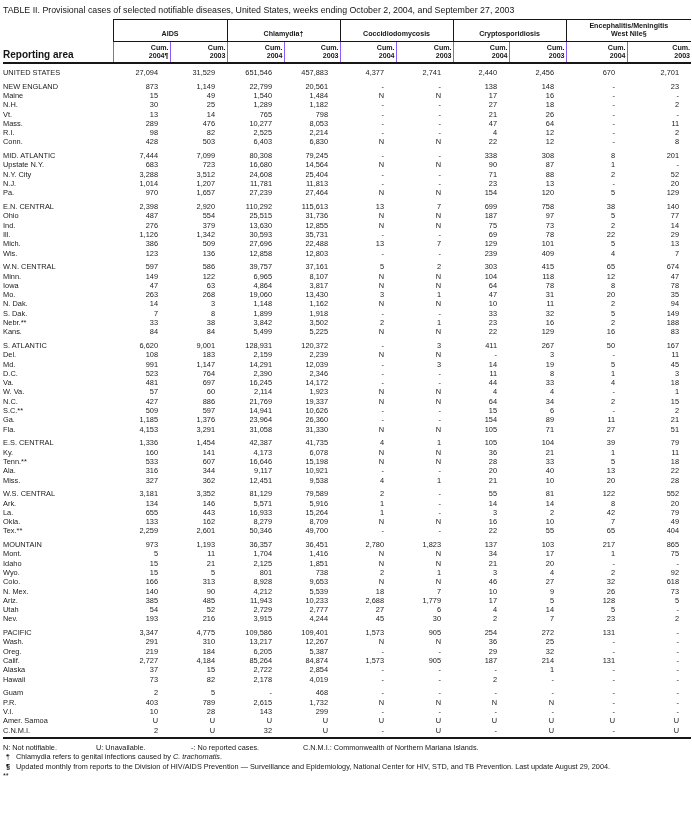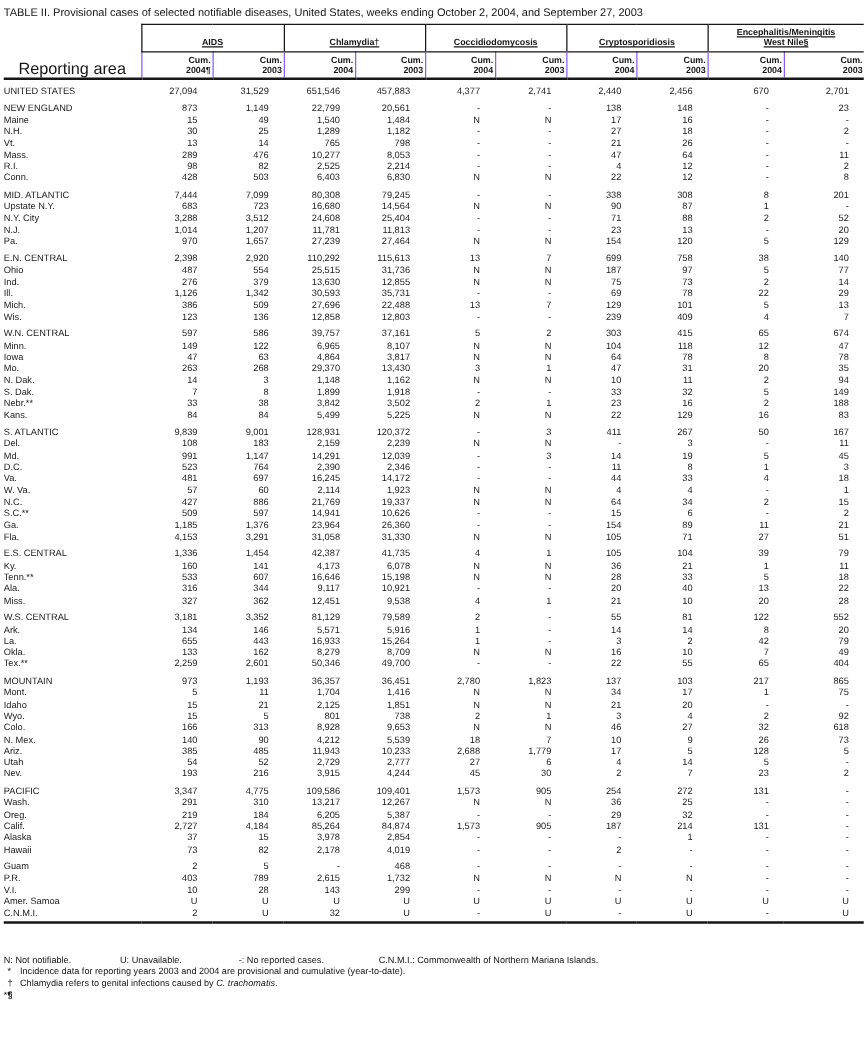--- a/index.html
+++ b/index.html
@@ -11,36 +11,36 @@
     overflow: hidden;
   }
   .page { width: 692px; height: 595px; padding: 5px 1px 0 3px; }
 
   .title { font-size: 8.8px; line-height: 11px; letter-spacing: 0; color: #161616; }
 
   table.data { border-collapse: collapse; table-layout: fixed; width: 688px; margin-top: 3px; }
 
   thead th { font-weight: bold; font-size: 7.1px; line-height: 8.4px; text-align: center;
              vertical-align: bottom; padding: 2px 1px 2px; white-space: pre-line; color: #161616; }
-  th.grp { border-top: 1.3px solid #161616; border-bottom: 1px solid #161616; border-left: 1px solid #161616; text-decoration: underline; }
+  th.grp { border-top: 1.3px solid #161616; border-bottom: 1px solid #161616; border-left: 1px solid #161616; }
   th.cum { border-left: 1px solid #8b5cf6; padding-bottom: 1px; text-align: right; }
-  th.area { text-align: center; font-weight: normal; font-size: 13px; padding: 0 0 2px 0; vertical-align: bottom; }
+  th.area { text-align: left; font-weight: bold; font-size: 10px; padding: 0 0 2px 0; vertical-align: bottom; }
   thead tr.cumrow th, thead th.area { border-bottom: 2px solid #161616; }
   table.data { border-bottom: 2.6px solid #161616; }
 
   tbody td { font-size: 7.4px; line-height: 9.3px; vertical-align: bottom; color: #1a1a1a; white-space: nowrap; }
   td.label { text-align: left; overflow: hidden; }
   td.num { text-align: right; padding-right: 12px; }
   tr.gap td { padding-top: 4.4px; }
   tbody tr:last-child td { padding-bottom: 2px; margin-left: 48px; }
 
   .footnotes { margin-top: 4px; width: 688px; font-size: 7.3px; line-height: 9.5px; color: #161616; }
   .legend { white-space: nowrap; }
   .legend .l0 { display: inline-block; width: 93px; }
-  .legend .l1 { display: inline-block; width: 95px; margin-top: 20px; }
+  .legend .l1 { display: inline-block; width: 95px; }
   .legend .l2 { display: inline-block; width: 112px; }
   .fn { position: relative; padding-left: 13px; }
   .fn .sym { position: absolute; left: 3px; top: 0; }
   .fn.wide .sym { left: 0; }
   .ital { font-style: italic; }
 </style>
 </head>
 <body>
 
 <div class="page">
@@ -380,21 +380,21 @@
           <td class="num">N</td>
           <td class="num">64</td>
           <td class="num">78</td>
           <td class="num">8</td>
           <td class="num">78</td>
         </tr>
         <tr>
           <td class="label">Mo.</td>
           <td class="num">263</td>
           <td class="num">268</td>
-          <td class="num">29,370</td>
+          <td class="num">19,060</td>
           <td class="num">13,430</td>
           <td class="num">3</td>
           <td class="num">1</td>
           <td class="num">47</td>
           <td class="num">31</td>
           <td class="num">20</td>
           <td class="num">35</td>
         </tr>
         <tr>
           <td class="label">N. Dak.</td>
@@ -443,21 +443,21 @@
           <td class="num">5,225</td>
           <td class="num">N</td>
           <td class="num">N</td>
           <td class="num">22</td>
           <td class="num">129</td>
           <td class="num">16</td>
           <td class="num">83</td>
         </tr>
         <tr class="gap">
           <td class="label">S. ATLANTIC</td>
-          <td class="num">9,839</td>
+          <td class="num">6,620</td>
           <td class="num">9,001</td>
           <td class="num">128,931</td>
           <td class="num">120,372</td>
           <td class="num">-</td>
           <td class="num">3</td>
           <td class="num">411</td>
           <td class="num">267</td>
           <td class="num">50</td>
           <td class="num">167</td>
         </tr>
@@ -874,21 +874,21 @@
           <td class="num">905</td>
           <td class="num">187</td>
           <td class="num">214</td>
           <td class="num">131</td>
           <td class="num">-</td>
         </tr>
         <tr>
           <td class="label">Alaska</td>
           <td class="num">37</td>
           <td class="num">15</td>
-          <td class="num">3,978</td>
+          <td class="num">2,722</td>
           <td class="num">2,854</td>
           <td class="num">-</td>
           <td class="num">-</td>
           <td class="num">-</td>
           <td class="num">1</td>
           <td class="num">-</td>
           <td class="num">-</td>
         </tr>
         <tr>
           <td class="label">Hawaii</td>
@@ -969,29 +969,29 @@
           <td class="num">U</td>
         </tr>
       </tbody>
   </table>
 
   <div class="footnotes">
     <div class="legend">
       <span class="l0">N: Not notifiable.</span><span class="l1">U: Unavailable.</span><span class="l2">-: No reported cases.</span><span class="l3">C.N.M.I.: Commonwealth of Northern Mariana Islands.</span>
     </div>
     <div class="fn">
-      <span class="sym">*</span><span>Incidence data for reporting years 2003 and 2004 are provisional and cumulative (year-to-date).</span>
+      <span class="sym">*</span>
     </div>
     <div class="fn">
       <span class="sym">†</span><span>Chlamydia refers to genital infections caused by </span><span class="ital">C. trachomatis</span><span>.</span>
     </div>
     <div class="fn">
       <span class="sym">§</span>
     </div>
     <div class="fn">
-      <span class="sym">¶</span>
+      <span class="sym">¶</span><span>Updated monthly from reports to the Division of HIV/AIDS Prevention — Surveillance and Epidemiology, National Center for HIV, STD, and TB Prevention. Last update August 29, 2004.</span>
     </div>
     <div class="fn wide">
       <span class="sym">**</span>
     </div>
   </div>
 
 </div>
 
 </body></html>

